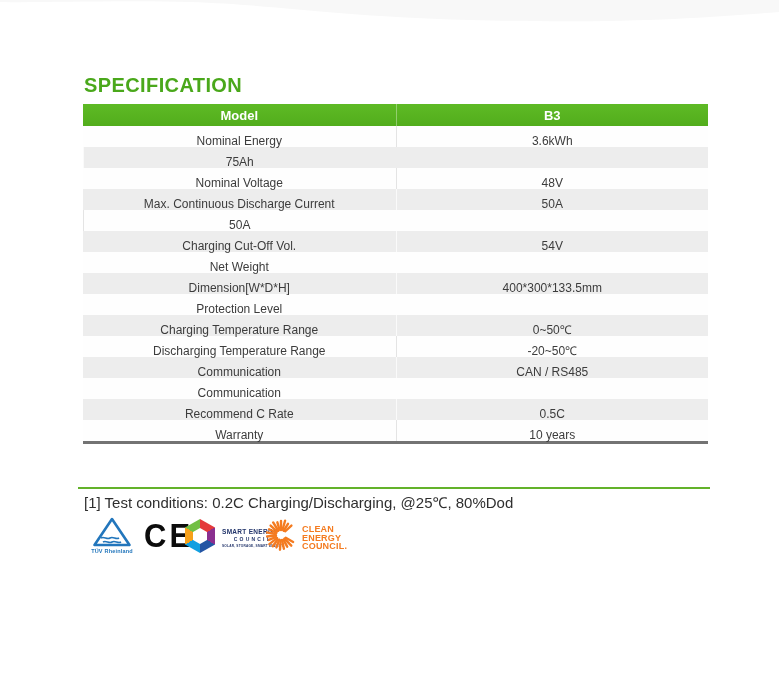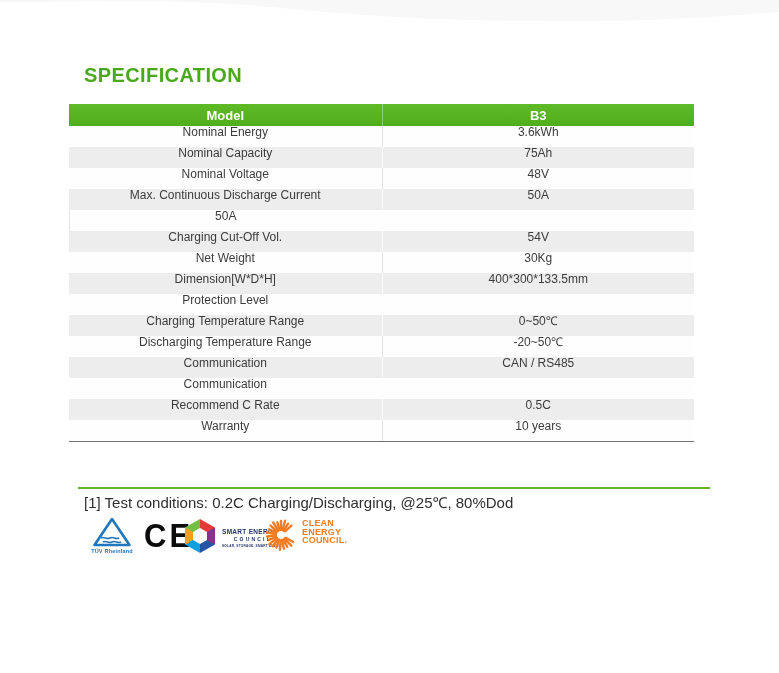--- a/index.html
+++ b/index.html
@@ -1,31 +1,31 @@
 <!DOCTYPE html>
 <html><head>
 <meta charset="utf-8">
 <style>
   * { margin:0; padding:0; box-sizing:border-box; }
   html,body { width:779px; height:673px; background:#ffffff; font-family:"Liberation Sans", sans-serif; position:relative; overflow:hidden; }
 
   .top-wave { position:absolute; left:0; top:0; width:779px; height:34px; pointer-events:none; }
 
-  .heading { position:absolute; left:84px; top:64px; font-size:20px; font-weight:bold;
+  .heading { position:absolute; left:84px; top:74px; font-size:20px; font-weight:bold;
              color:#4aa81b; letter-spacing:0.4px; }
 
-  .spec-table { position:absolute; left:69px; top:104px; width:625px; border-bottom:1px solid #737373; }
+  .spec-table { position:absolute; left:83px; top:104px; width:625px; border-bottom:3px solid #737373; }
   .spec-header { display:flex; height:22px; background:linear-gradient(#5eba25,#52ad1c);
                  color:#ffffff; font-weight:bold; font-size:13px; }
   .spec-header .hcell { width:50%; display:flex; align-items:center; justify-content:center; }
   .spec-header .hcell + .hcell { border-left:1px solid rgba(255,255,255,0.35); }
 
   .spec-row { display:flex; height:21px; font-size:12px; color:#3c3c3c; background:#fefefe; }
   .spec-row:nth-child(even) { background:#ededed; }
-  .cell { width:50%; display:flex; align-items:flex-start; justify-content:center; text-align:center; line-height:1; }
+  .cell { width:50%; display:flex; align-items:flex-end; justify-content:center; text-align:center; line-height:1; }
   .spec-row:nth-child(odd) .cell-value { border-left:1px solid #e4e4e4; }
   .spec-row:nth-child(even) .cell-value { border-left:1px solid #fafafa; }
   .cell-label sup { font-size:7px; margin-left:2px; position:relative; top:-3px; color:#6a6a6a; }
 
   .divider-line { position:absolute; left:78px; top:487px; width:632px; height:2px; background:#63b22a; }
 
   .footnote { position:absolute; left:84px; top:492px; font-size:15px; color:#2f2f2f; }
 
   
   .logo { position:absolute; }
@@ -43,21 +43,21 @@
                         #f6a01a 240deg 300deg, #72bf44 300deg 360deg); }
   .sec-hex::after { content:""; position:absolute; left:8px; top:9px; right:8px; bottom:9px;
              clip-path:polygon(50% 0,100% 25%,100% 75%,50% 100%,0 75%,0 25%); background:#ffffff; }
   .sec-text { margin-left:7px; margin-top:9px; color:#23356b; }
   .sec-line1 { font-size:6.5px; font-weight:bold; letter-spacing:0.3px; }
   .sec-line2 { font-size:5px; font-weight:bold; letter-spacing:2.2px; text-align:center; margin-top:1px; }
   .sec-line3 { font-size:3.2px; font-weight:bold; letter-spacing:0.2px; margin-top:1.5px; white-space:nowrap; }
 
   .cec-logo { left:266px; top:519px; display:flex; align-items:flex-start; }
   .cec-mark { flex:0 0 auto; }
-  .cec-text { margin-left:4px; margin-top:0; color:#f47b20; font-weight:bold; font-size:9px;
+  .cec-text { margin-left:4px; margin-top:6px; color:#f47b20; font-weight:bold; font-size:9px;
               line-height:8.5px; letter-spacing:0.2px; }
 </style>
 </head>
 <body>
 
 <svg class="top-wave" viewBox="0 0 779 34" preserveAspectRatio="none">
   <path d="M0 0 H779 V12 C700 18 620 24 470 20 C330 16 280 5 190 2 C120 0 40 3 0 2 Z" fill="#f8f8f8"></path>
 </svg>
 
 <div class="heading">SPECIFICATION</div>
@@ -68,23 +68,20 @@
     <div class="hcell">B3</div>
   </div>
   <div>
       <div class="spec-row">
         <div class="cell cell-label">
           <span>Nominal Energy</span>
         </div>
         <div class="cell cell-value">3.6kWh</div>
       </div>
       <div class="spec-row">
-        <div class="cell cell-label">
-          <span>Nominal Capacity</span>
-        </div>
         <div class="cell cell-value">75Ah</div>
       </div>
       <div class="spec-row">
         <div class="cell cell-label">
           <span>Nominal Voltage</span>
         </div>
         <div class="cell cell-value">48V</div>
       </div>
       <div class="spec-row">
         <div class="cell cell-label">
@@ -98,21 +95,20 @@
       <div class="spec-row">
         <div class="cell cell-label">
           <span>Charging Cut-Off Vol.</span>
         </div>
         <div class="cell cell-value">54V</div>
       </div>
       <div class="spec-row">
         <div class="cell cell-label">
           <span>Net Weight</span>
         </div>
-        <div class="cell cell-value">30Kg</div>
       </div>
       <div class="spec-row">
         <div class="cell cell-label">
           <span>Dimension[W*D*H]</span>
         </div>
         <div class="cell cell-value">400*300*133.5mm</div>
       </div>
       <div class="spec-row">
         <div class="cell cell-label">
           <span>Protection Level</span>

